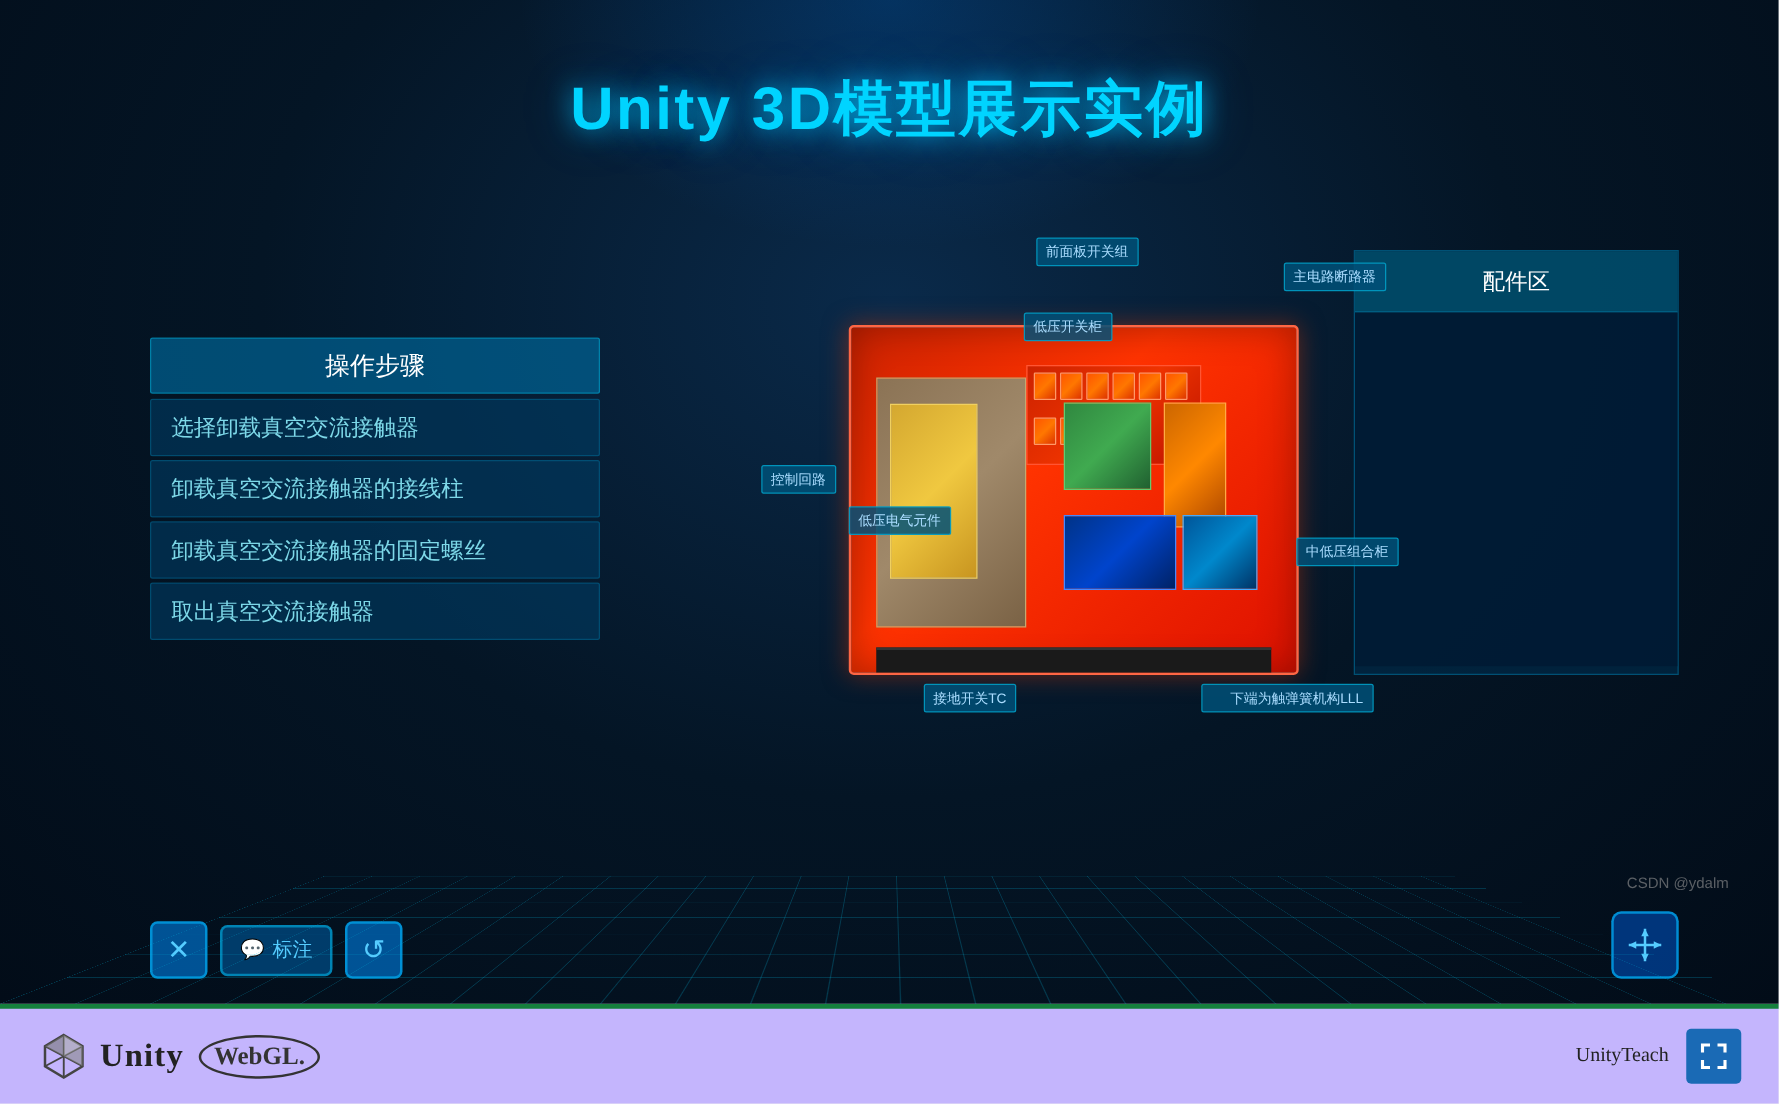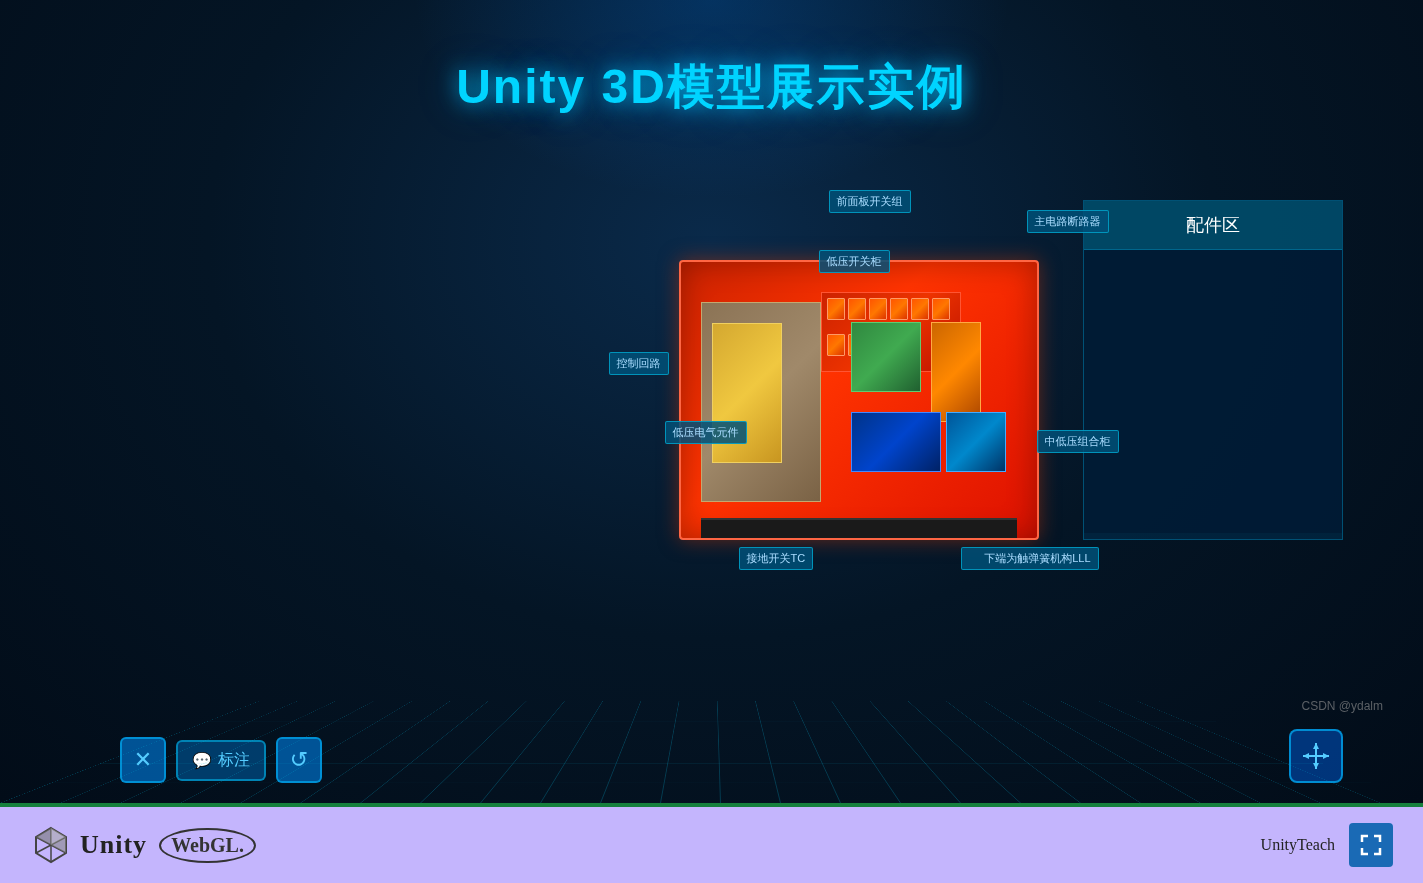--- a/index.html
+++ b/index.html
@@ -392,20 +392,27 @@
 <body>
 
 <div id="main-container">
 
   <div id="viewport">
 
     <div class="glow-top"></div>
 
     <div id="title">Unity 3D模型展示实例</div>
 
+    <div id="steps-panel">
+      <div id="steps-header">操作步骤</div>
+      <div class="step-item">选择卸载真空交流接触器</div>
+      <div class="step-item">卸载真空交流接触器的接线柱</div>
+      <div class="step-item">卸载真空交流接触器的固定螺丝</div>
+      <div class="step-item">取出真空交流接触器</div>
+    </div>
 
     <div id="parts-panel">
       <div id="parts-header">配件区</div>
       <div id="parts-content"></div>
     </div>
 
     <div id="model-container">
 
       <div class="machine-body">
 
@@ -431,22 +438,22 @@
         <div class="inner-blue"></div>
 
         <div class="inner-lightblue"></div>
 
         <div class="bottom-bar"></div>
       </div>
 
       <div class="model-label" style="top: -30px; left: 180px;">前面板开关组</div>
       <div class="model-label" style="top: 30px; left: 170px;">低压开关柜</div>
       <div class="model-label" style="top: -10px; right: -40px;">主电路断路器</div>
-      <div class="model-label" style="top: 132px; left: -40px; text-align: right;">控制回路</div>
-      <div class="model-label" style="top: 185px; left: 16px; margin-top: 16px;">低压电气元件</div>
+      <div class="model-label" style="top: 152px; left: -40px; text-align: right;">控制回路</div>
+      <div class="model-label" style="top: 185px; left: 30px;">低压电气元件</div>
       <div class="model-label" style="top: 210px; right: -50px;">中低压组合柜</div>
       <div class="model-label" style="bottom: 30px; left: 90px;">接地开关TC</div>
       <div class="model-label" style="bottom: 30px; right: -30px; padding-left: 22px;">下端为触弹簧机构LLL</div>
     </div>
 
     <div id="bottom-toolbar">
       <div class="toolbar-btn-icon">
         <span>✕</span>
       </div>
       <div class="toolbar-btn">

